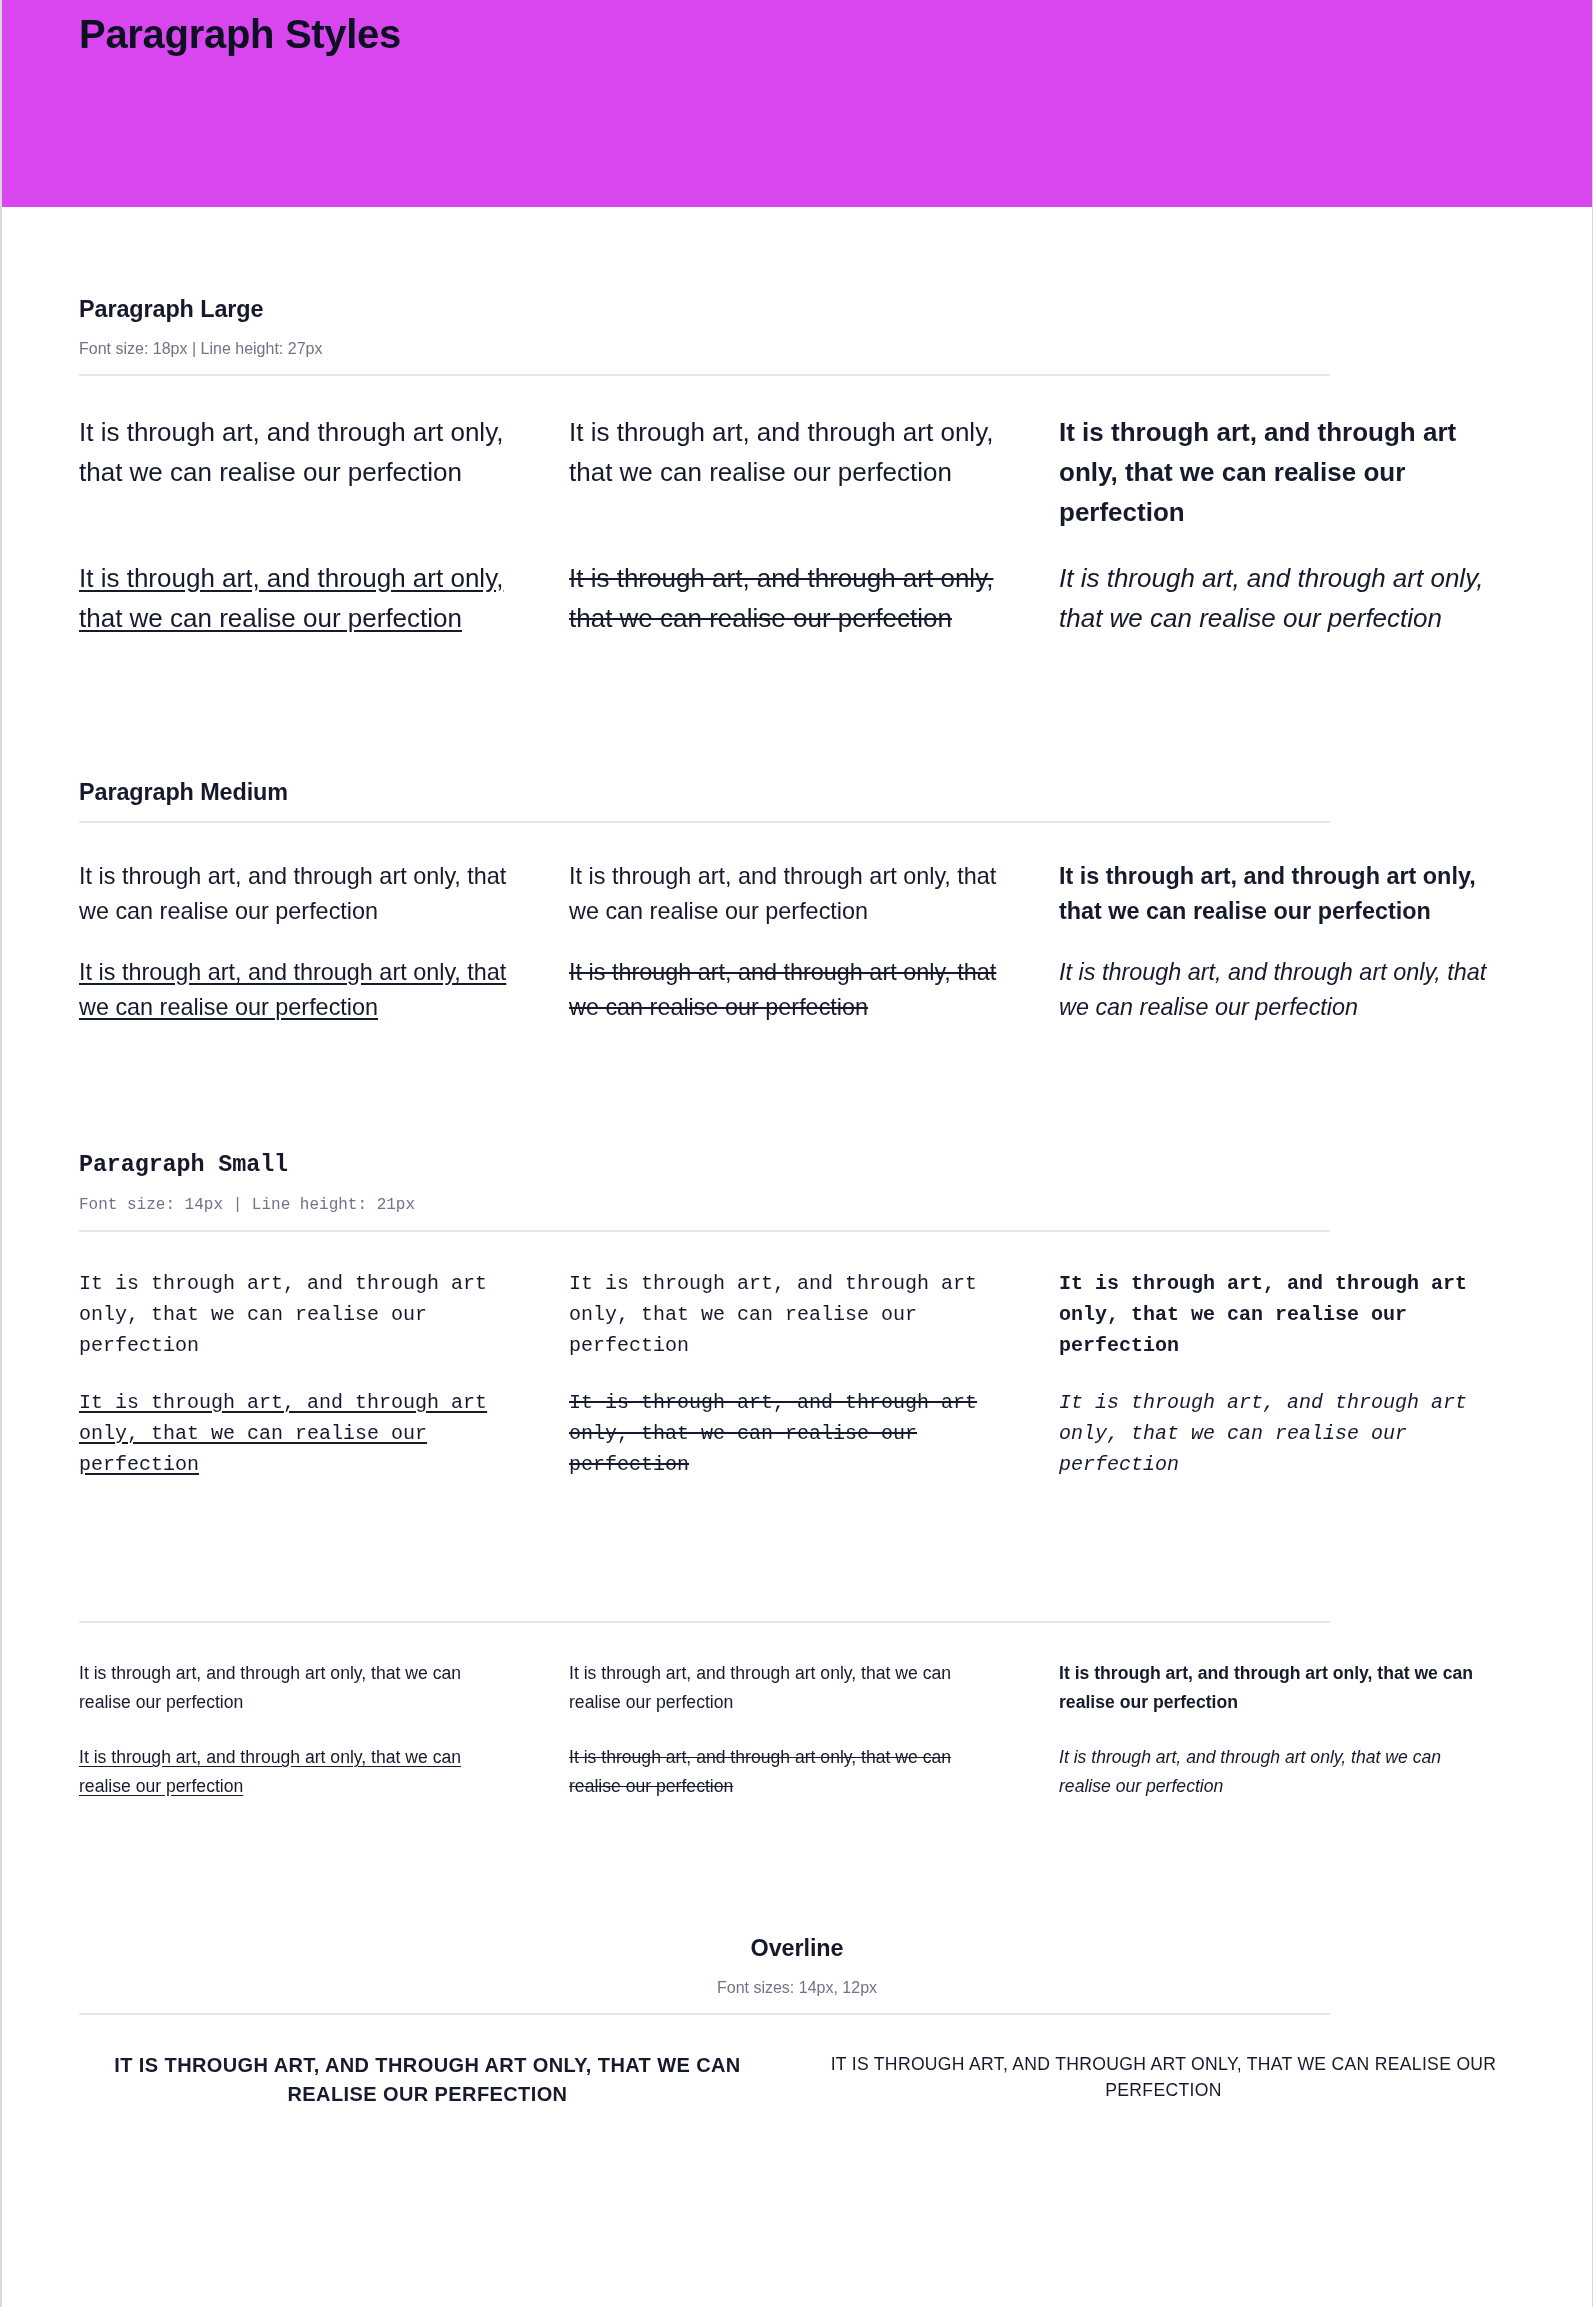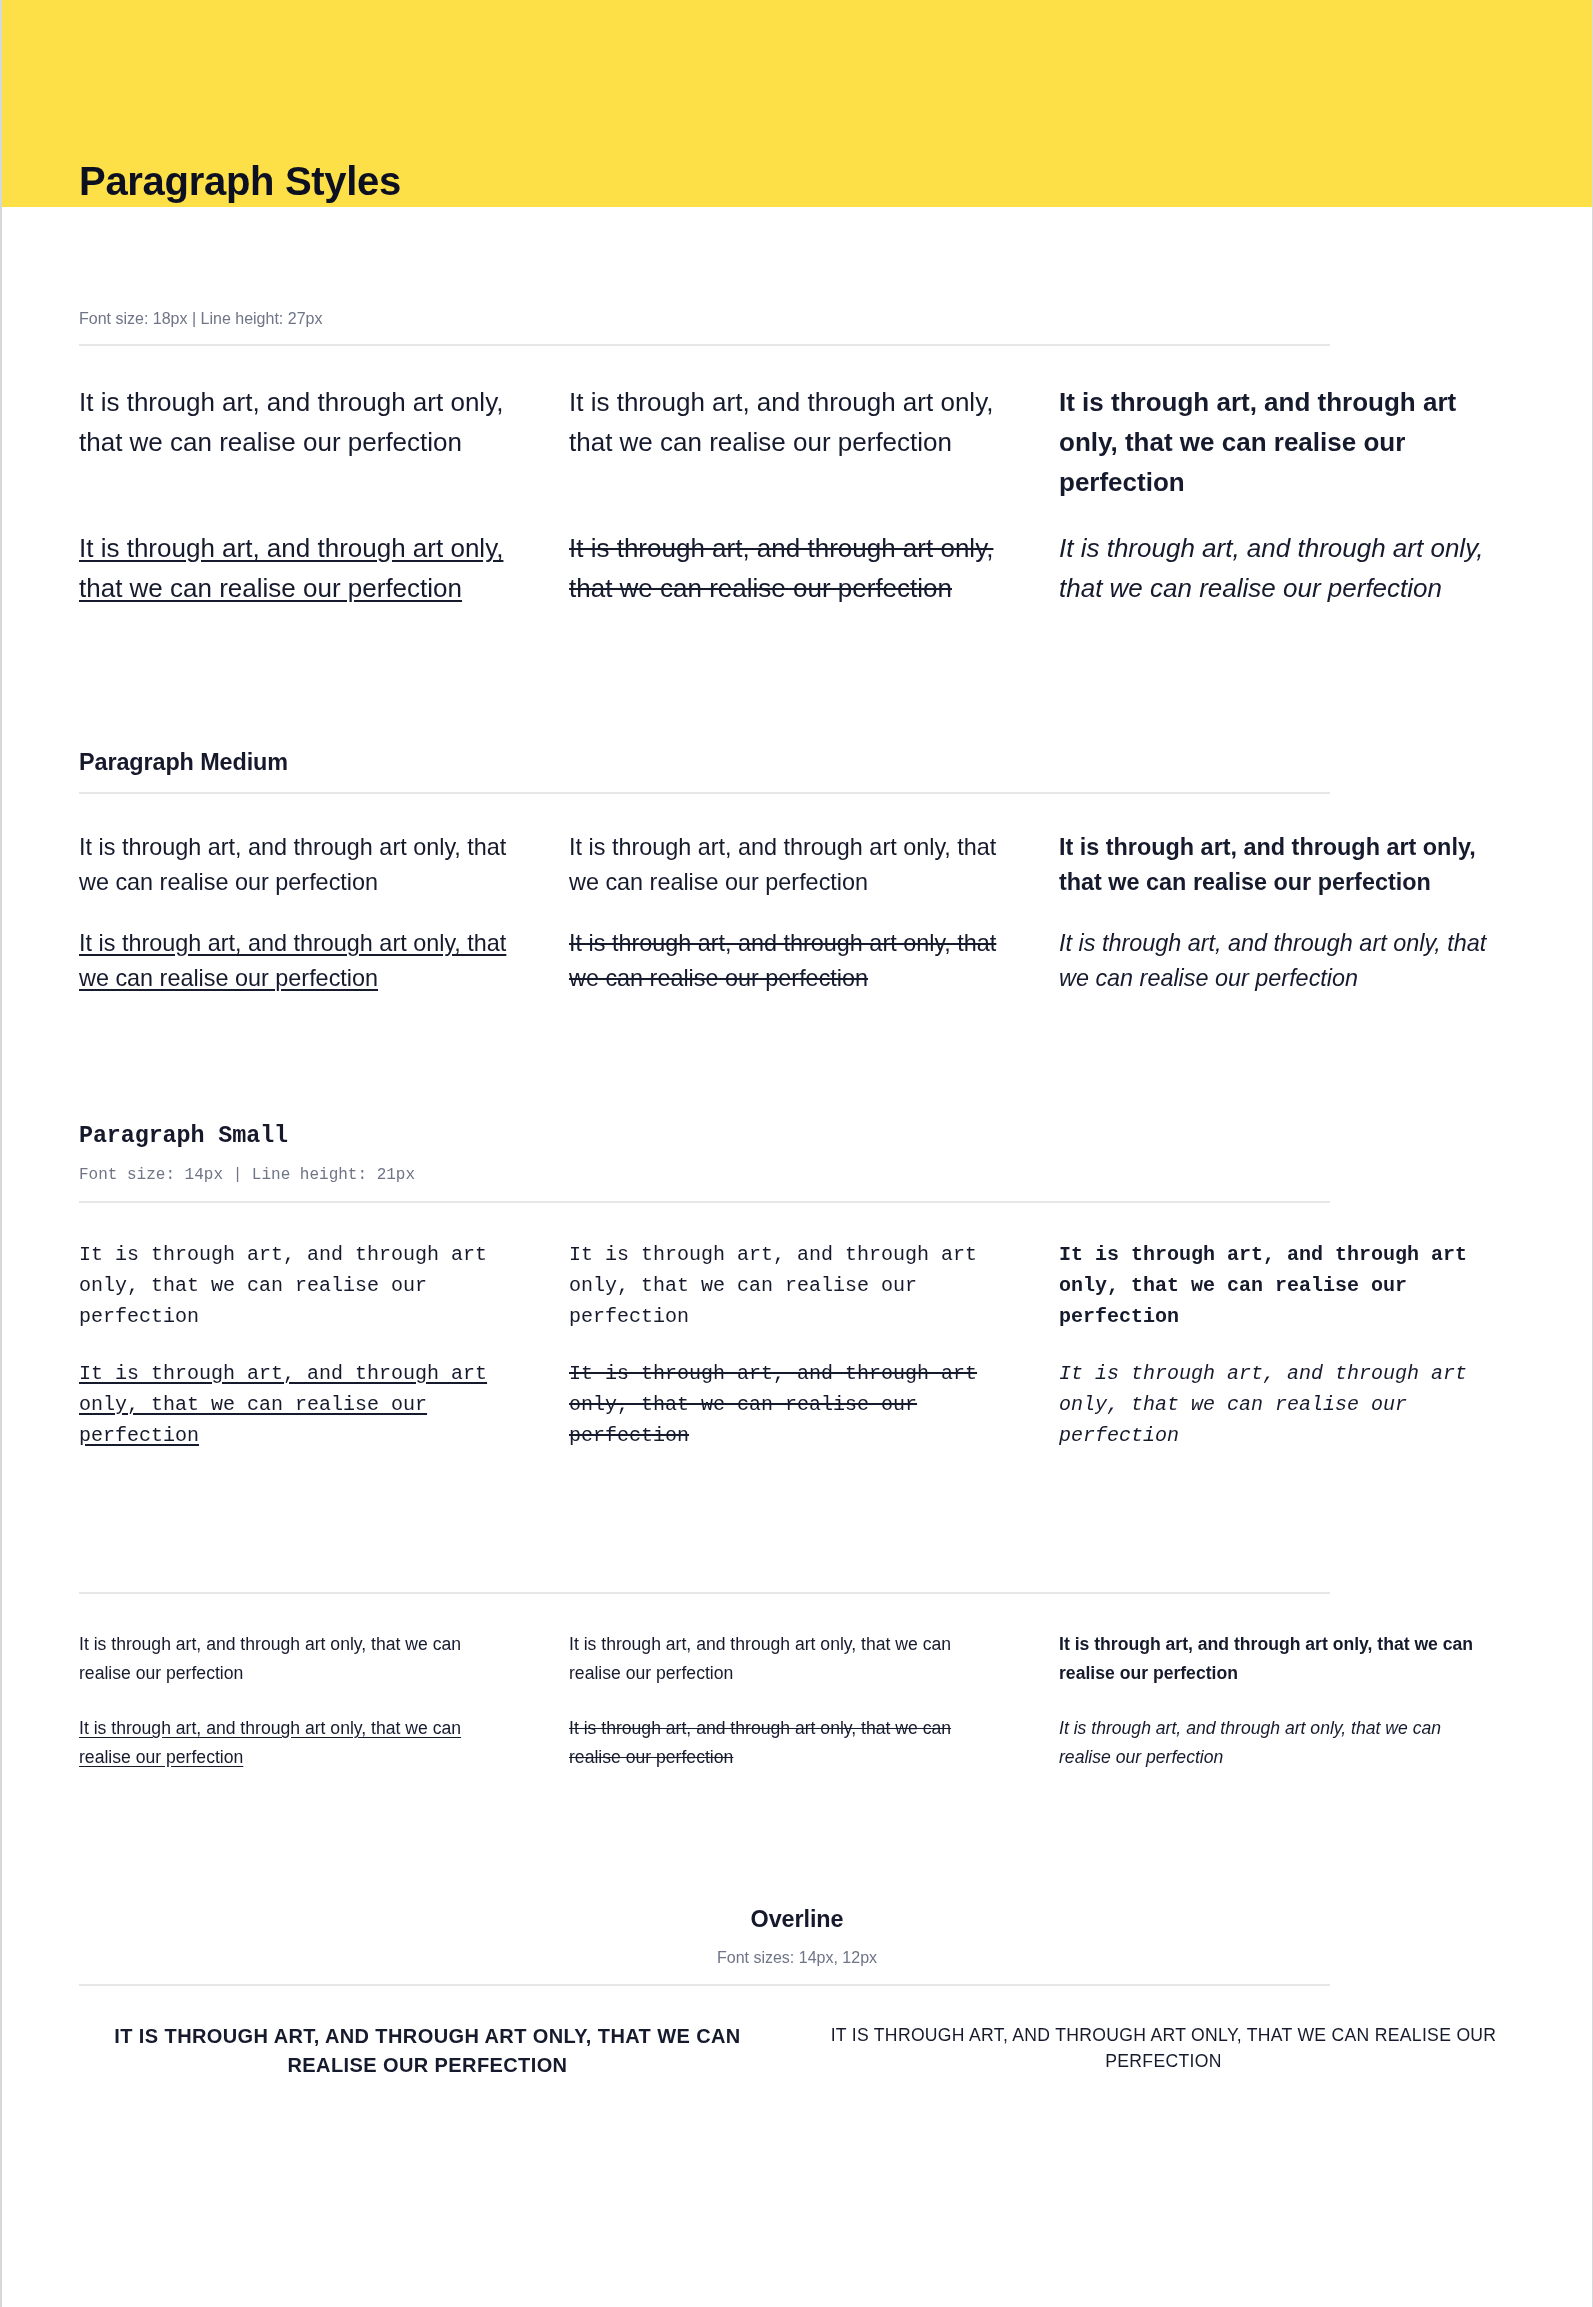--- a/index.html
+++ b/index.html
@@ -16,25 +16,25 @@
     width: 1594px;
     min-height: 2307px;
     background: #ffffff;
     border-left: 2px solid #d6d8da;
     border-right: 2px solid #d6d8da;
     position: relative;
   }
 
   
   .page-header {
-    background: #fde047;
+    background: #d946ef;
     height: 207px;
-    padding: 4px 77px;
+    padding: 12px 77px;
     display: flex;
-    align-items: flex-end;
+    align-items: flex-start;
   }
   .page-title {
     font-size: 40px;
     font-weight: 700;
     letter-spacing: -0.3px;
     color: #0c1021;
     margin: 0;
     line-height: 1.1;
   }
 
@@ -129,20 +129,21 @@
 
 <div class="page">
 
   <header class="page-header">
     <h1 class="page-title">Paragraph Styles</h1>
   </header>
 
   <div class="content">
 
     <section class="spec-section sect-large s-large">
+      <h2 class="sect-name">Paragraph Large</h2>
       <p class="sect-meta">Font size: 18px | Line height: 27px</p>
       <div class="sect-rule"></div>
 
       <div class="samples samples-row1">
         <div class="sample-cell">
           <p class="sample-text v-regular">It is through art, and through art only, that we can realise our perfection</p>
         </div>
         <div class="sample-cell">
           <p class="sample-text v-regular">It is through art, and through art only, that we can realise our perfection</p>
         </div>

